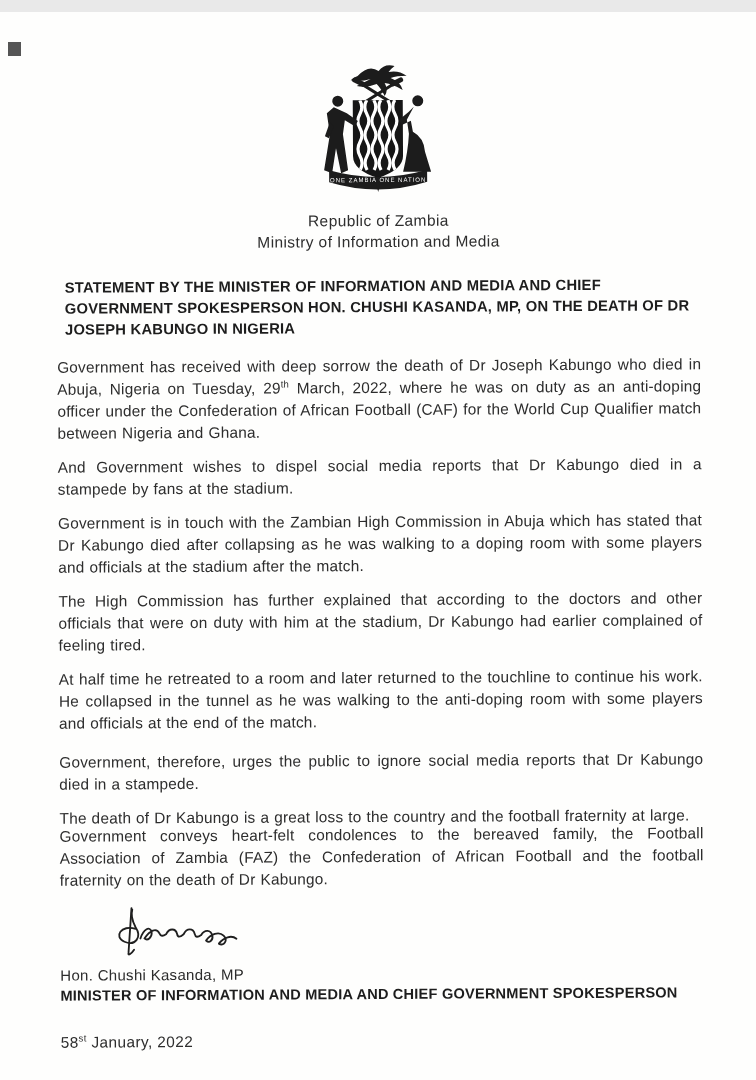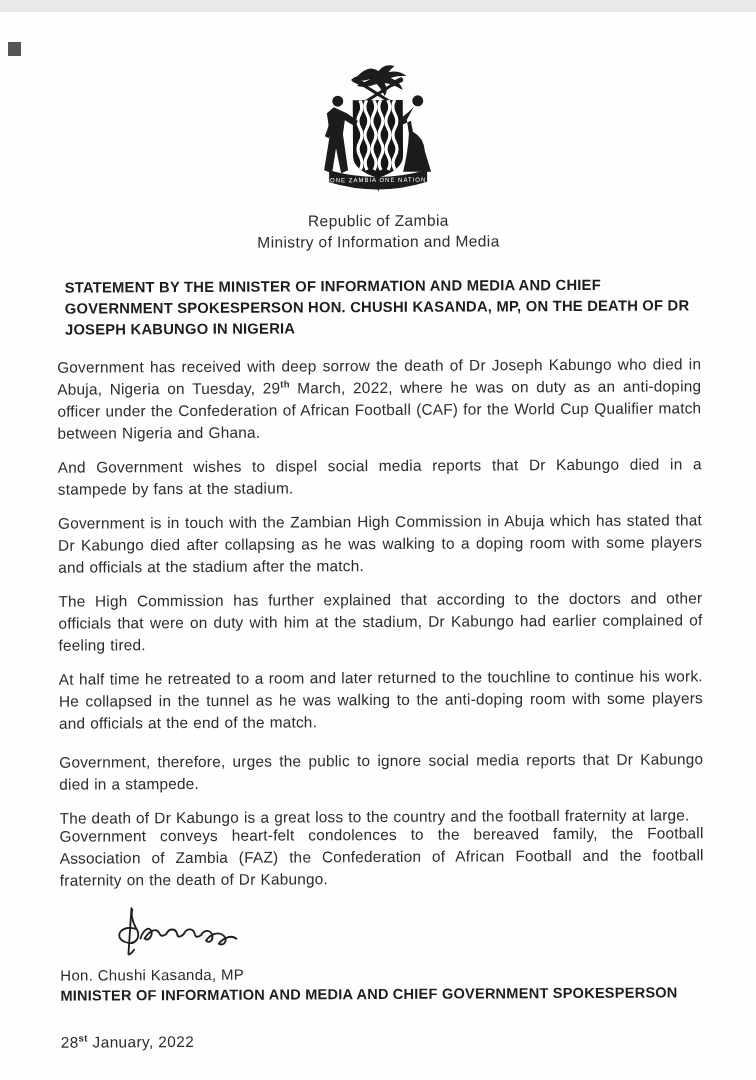--- a/index.html
+++ b/index.html
@@ -32,21 +32,21 @@
     letter-spacing:.2px;color:#1d1d1d;
   }
   p.body-p{
     margin:0 0 12px 0;
     font-size:15.4px;line-height:22px;
     letter-spacing:.2px;word-spacing:.5px;
     text-align:justify;color:#2d2d2d;
   }
   p.body-p.gap-lg{margin-bottom:17px;}
   p.body-p.tight{margin-bottom:-4px;}
-  sup{font-size:.62em;vertical-align:super;line-height:0;font-weight:bold;}
+  sup{font-size:.62em;vertical-align:super;line-height:0;}
   .signature{margin:2px 0 2px 34px;width:195px;height:56px;}
   .sig-name{font-size:15px;line-height:20px;letter-spacing:.3px;margin-top:6px;color:#2c2c2c;}
   .sig-title{font-size:14.6px;line-height:20px;font-weight:bold;letter-spacing:.2px;color:#1d1d1d;}
   .date-line{margin-top:28px;font-size:15.4px;letter-spacing:.4px;color:#2d2d2d;}
 </style>
 </head>
 <body>
 
 <div class="page">
 
@@ -131,16 +131,16 @@
           <path d="M40 32 C 22 26 12 42 26 48 C 40 54 48 42 40 30 C 37 24 34 14 36 8"></path>
           <path d="M35 6 L 31 62 C 30 66 34 64 38 58"></path>
           <path d="M46 44 C 50 32 58 28 60 36 C 61 42 55 48 51 44 C 58 34 66 30 70 38 Q 72 43 78 39 C 82 31 90 31 92 39 Q 93 45 100 39 C 104 31 112 31 114 39 Q 115 45 122 40 C 126 33 134 33 136 41 C 137 47 132 51 128 47 C 134 39 144 35 150 41 C 156 47 150 55 144 51 C 150 43 160 40 166 45"></path>
         </g>
       </svg>
     </div>
 
     <div class="sig-name">Hon. Chushi Kasanda, MP</div>
     <div class="sig-title">MINISTER OF INFORMATION AND MEDIA AND CHIEF GOVERNMENT SPOKESPERSON</div>
 
-    <div class="date-line"><span>28</span><sup>st</sup><span> January, 2022</span></div>
+    <div class="date-line"><span>58</span><sup>st</sup><span> January, 2022</span></div>
 
   </div>
 </div>
 
 </body></html>

